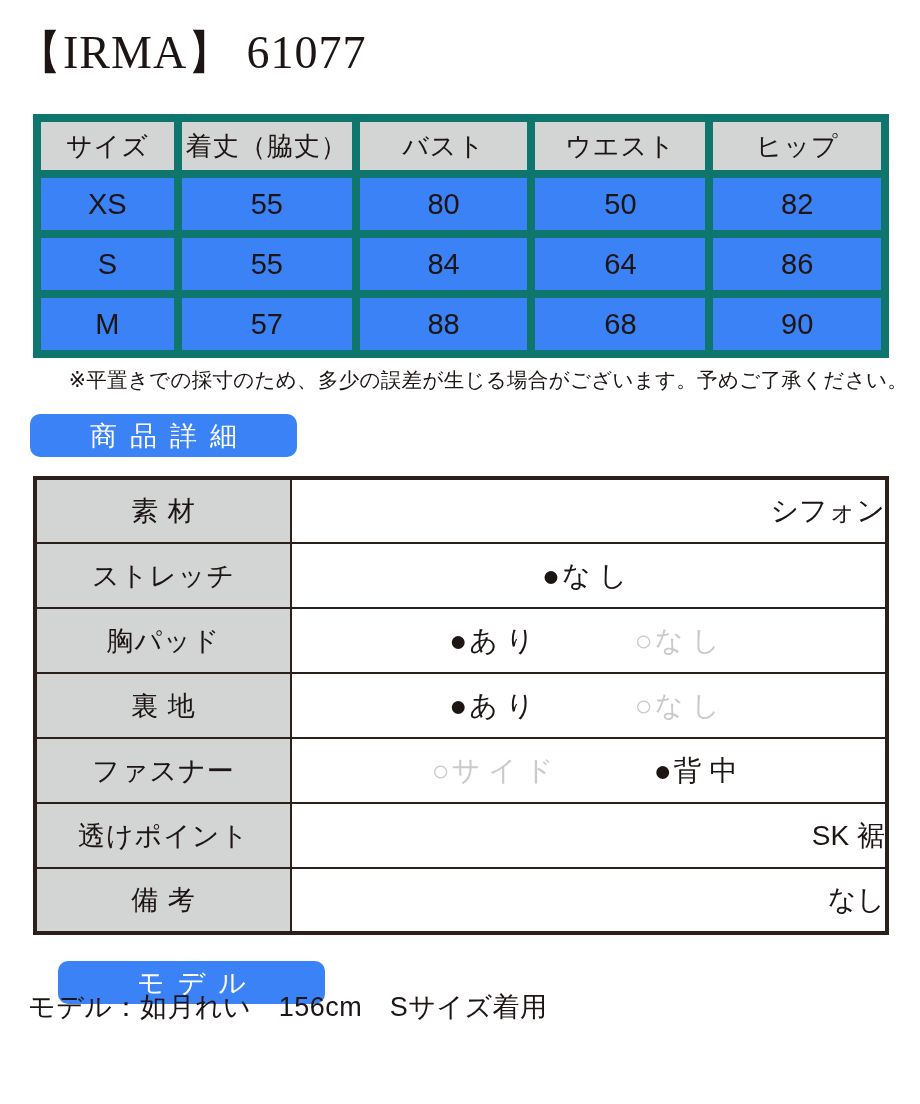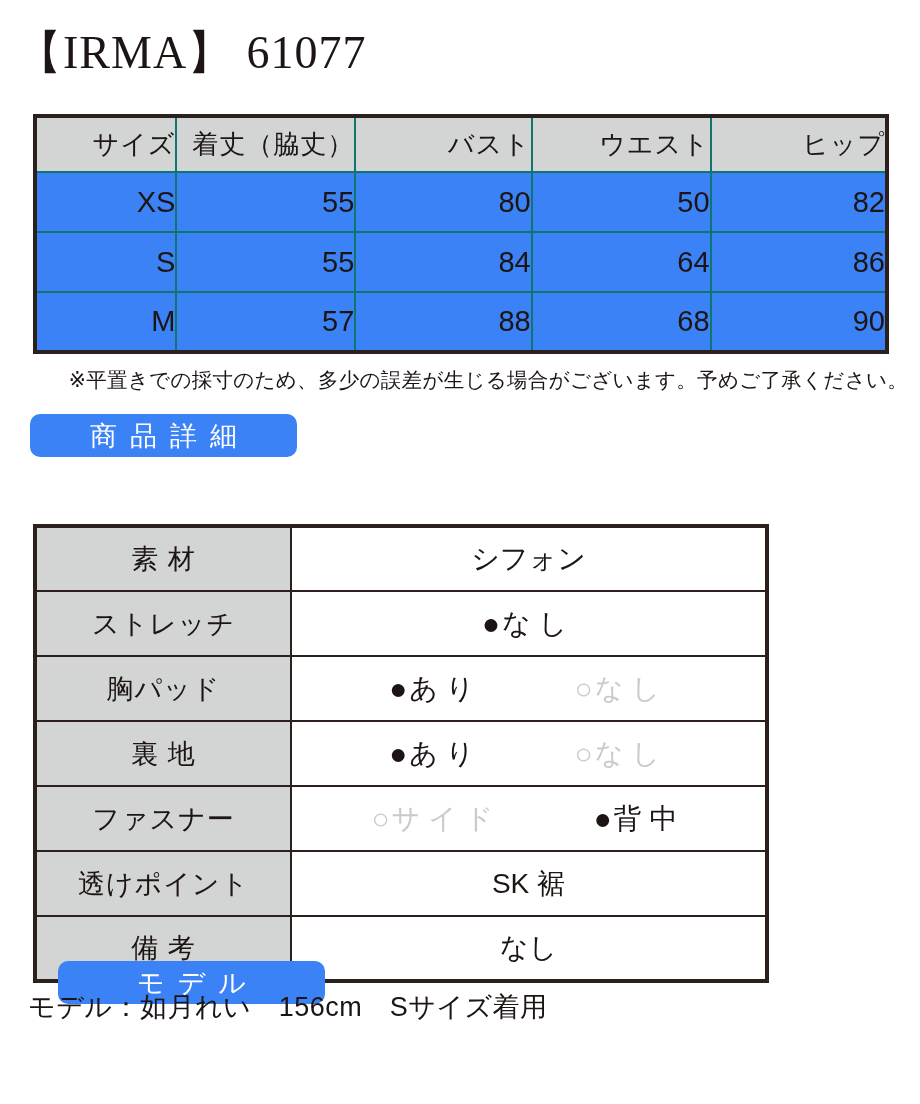--- a/index.html
+++ b/index.html
@@ -21,21 +21,21 @@
     white-space:nowrap;
   }
 
   
   table.size-table {
     position:absolute; left:33px; top:114px; width:856px;
     border-collapse:collapse; table-layout:fixed;
     border:4px solid #2b201c;
   }
   table.size-table th, table.size-table td {
-    border:2px solid #0f766e; text-align:right; vertical-align:middle;
+    border:8px solid #0f766e; text-align:center; vertical-align:middle;
     font-weight:400;
   }
   table.size-table thead th {
     background:#d3d4d4; height:56px; font-size:26px; letter-spacing:1px;
   }
   table.size-table tbody td { background:#3b82f6; height:60px; font-size:29px; }
   col.c-size  { width:16.6%; }
   col.c-len   { width:21.0%; }
   col.c-bust  { width:20.7%; }
   col.c-waist { width:21.0%; }
@@ -53,34 +53,33 @@
     background:#3b82f6; border-radius:10px;
     color:#ffffff; font-size:27px;
     display:flex; align-items:center; justify-content:center;
     letter-spacing:13px; text-indent:13px;
   }
   .badge-details { top:414px; }
   .badge-model  { top:961px;margin-left:28px; }
 
   
   table.details-table {
-    position:absolute; left:33px; top:476px; width:736px;
+    position:absolute; left:33px; top:476px; width:856px;
     border-collapse:collapse; table-layout:fixed;
     border:4px solid #2b201c;
-    margin-top:48px;
   }
   table.details-table th, table.details-table td {
     border:2px solid #2b201c; height:65px; vertical-align:middle;
     font-weight:400;
   }
   table.details-table th {
     width:256px; background:#d3d4d4; font-size:27px; text-align:center;
     letter-spacing:1px;
   }
-  table.details-table td { background:#ffffff; font-size:28px; text-align:center; }
+  table.details-table td { background:#ffffff; font-size:28px; text-align:right; }
 
   .opts { display:flex; align-items:center; justify-content:center; gap:92px; }
   .opt {
     display:inline-flex; align-items:center;
     font-size:28px; letter-spacing:8px; color:#c9caca; white-space:nowrap;
   }
   .opt .dot { letter-spacing:2px; font-size:30px; line-height:1; }
   .opt .dot::before { content:"○"; }
   .opt.selected { color:#1c1513; }
   .opt.selected .dot::before { content:"●"; }

